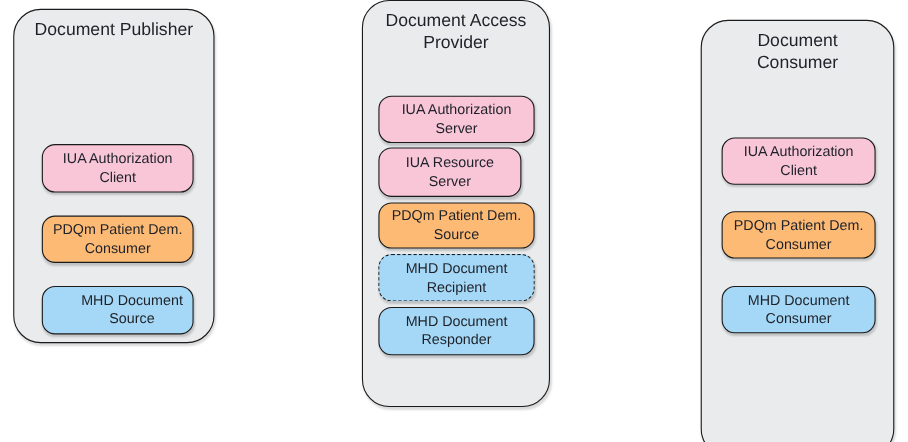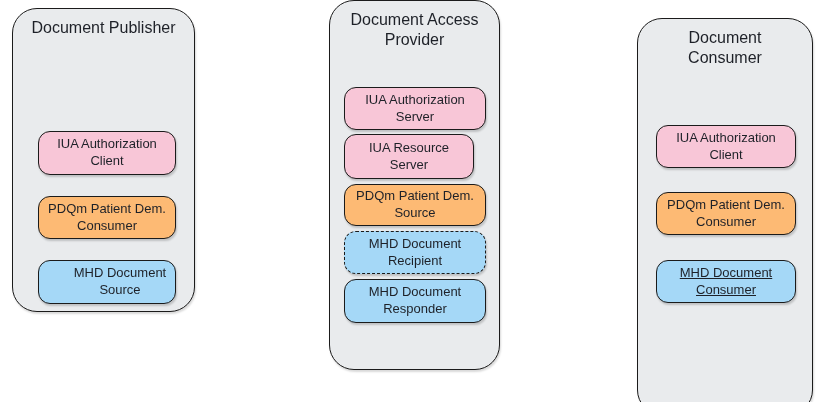--- a/index.html
+++ b/index.html
@@ -104,18 +104,18 @@
   <section class="container" style="left:637px; top:18px; width:176px; height:397px;">
     <h2 class="container-title title-w110">
       <span>Document Consumer</span>
     </h2>
     <div class="actor pink" style="left:18px; top:106px; width:140px; height:43px;">
       <span>IUA Authorization Client</span>
     </div>
     <div class="actor purple" style="left:18px; top:173px; width:140px; height:43px;">
       <span>PDQm Patient Dem. Consumer</span>
     </div>
-    <div class="actor blue" style="left:18px; top:241px; width:140px; height:43px;text-decoration:underline;">
+    <div class="actor blue" style="left:18px; top:241px; width:140px; height:43px;">
       <span>MHD Document Consumer</span>
     </div>
   </section>
 
 </div>
 
 </body></html>

